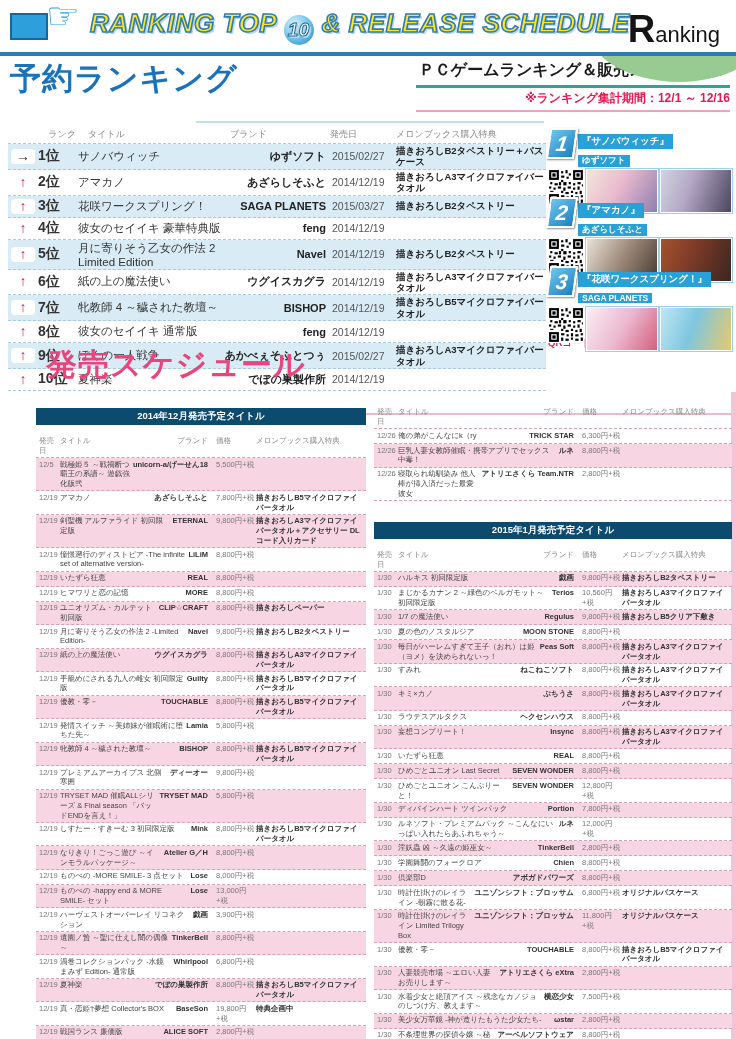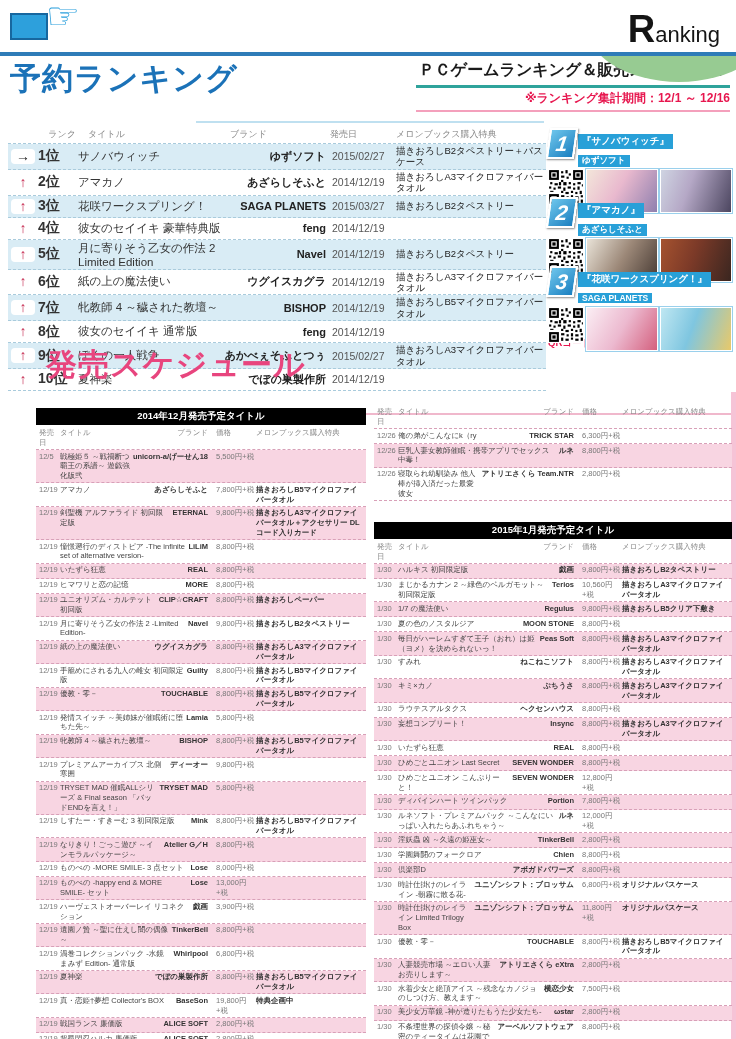--- a/index.html
+++ b/index.html
@@ -34,21 +34,21 @@
   .rh-bonus{flex:0 0 150px;}
   .rank-row{display:flex;align-items:center;min-height:19px;border-bottom:1px dashed #a9cbdc;padding:1px 0;}
   .ranking .alt-a{background:#d9ecf5;}
   .arrow{flex:0 0 24px;text-align:center;font-weight:bold;font-size:14px;background:#fff;border-radius:4px;margin:0 3px;line-height:15px;}
   .arrow.up{color:#c62a50;}
   .arrow.stay{color:#222;}
   .rank{flex:0 0 40px;font-size:14px;font-weight:bold;color:#333;}
   .rtitle{flex:1;font-size:11.5px;color:#333;}
   .rbrand{flex:0 0 110px;text-align:right;font-weight:bold;font-size:11px;color:#222;padding-right:6px;box-sizing:border-box;}
   .rdate{flex:0 0 64px;text-align:left;font-size:10.5px;color:#555;}
-  .rbonus{flex:0 0 150px;font-weight:normal;font-size:9.5px;line-height:1.2;color:#222;}
+  .rbonus{flex:0 0 150px;font-weight:bold;font-size:9.5px;line-height:1.2;color:#222;}
 
   
   .qr-panel{position:absolute;left:548px;top:130px;width:184px;}
   .qr-item{position:relative;margin-bottom:4px;height:65px;}
   .qr-num{position:absolute;left:0;top:-2px;width:24px;height:27px;background:linear-gradient(135deg,#6ec6ec,#1b7fc0);color:#fff;font-style:italic;font-weight:bold;font-size:21px;text-align:center;line-height:27px;border:2px solid #fff;box-shadow:1px 1px 2px rgba(0,0,0,.45);transform:skew(-8deg);z-index:2;}
   .qr-head{margin-left:30px;}
   .qr-title-bar{display:inline-block;background:#28a0d8;color:#fff;font-size:9.5px;font-weight:bold;padding:1px 4px;white-space:nowrap;}
   .qr-brand-bar{display:inline-block;background:#28a0d8;color:#fff;font-size:8.5px;font-weight:bold;padding:0 4px;margin-top:1px;white-space:nowrap;}
   .qr-body{display:flex;margin-top:2px;gap:2px;}
   .qr-code{width:36px;height:36px;flex:0 0 auto;}
@@ -64,21 +64,21 @@
   
   .sched-heading{position:absolute;left:10px;top:344px;font-size:31px;font-weight:bold;color:#e8457e;letter-spacing:1px;margin-left:36px;}
   .sched-sub{position:absolute;left:36px;top:389px;font-size:20px;color:#f295bb;}
   .sched-note{position:absolute;left:398px;top:376px;width:334px;text-align:center;font-size:14.5px;font-weight:bold;color:#e7174f;white-space:nowrap;}
   .sched-line{position:absolute;left:232px;top:413px;width:500px;height:2px;background:#f0b8cc;}
   .edge-strip{position:absolute;right:0;top:392px;width:5px;height:647px;background:#f6c3d6;}
 
   
   .col-left{position:absolute;left:36px;top:408px;width:330px;}
   .col-right{position:absolute;left:374px;top:405px;width:358px;}
-  .section-bar{background:#000000;color:#fff;text-align:center;font-weight:bold;font-size:9.5px;padding:2px 0;margin-bottom:1px;}
+  .section-bar{background:#0c4a6e;color:#fff;text-align:center;font-weight:bold;font-size:9.5px;padding:2px 0;margin-bottom:9px;}
   .sched-header{display:flex;font-size:7.5px;color:#888;border-bottom:1px dashed #d8a0b8;padding:2px 2px 1px 0;}
   .sh-date{flex:0 0 24px;padding-left:3px;box-sizing:border-box;}
   .sh-title{flex:1;}
   .sh-brand{flex:0 0 40px;text-align:right;}
   .sh-price{flex:0 0 48px;padding-left:8px;box-sizing:border-box;}
   .sh-bonus{flex:0 0 108px;}
   .srow{display:flex;align-items:flex-start;min-height:11px;border-bottom:1px dashed #d8a0b8;padding:1.5px 2px 1.5px 0;font-size:7.5px;line-height:1.3;}
   .schedule .alt-a{background:#f8d5e2;}
   .sd{flex:0 0 24px;color:#777;padding-left:3px;box-sizing:border-box;}
   .st{flex:1;color:#444;padding-right:3px;}
@@ -88,20 +88,25 @@
   .sec-dec{margin-bottom:21px;}
 </style>
 </head>
 <body>
 
 <div class="page">
 
   <div class="banner">
     <div class="blue-box"></div>
     <div class="hand-icon">☞</div>
+    <div class="banner-title">
+      <span>RANKING TOP</span>
+      <span class="badge10">10</span>
+      <span>&amp; RELEASE SCHEDULE</span>
+    </div>
   </div>
   <div class="green-ellipse"></div>
   <div class="ranking-logo">
     <span class="big">R</span><span class="small">anking</span>
   </div>
 
   <div class="intro-heading">予約ランキング</div>
   <div class="intro-line"></div>
   <div class="pc-title">ＰＣゲームランキング＆販売スケジュール</div>
   <div class="period-note">※ランキング集計期間：12/1 ～ 12/16</div>

